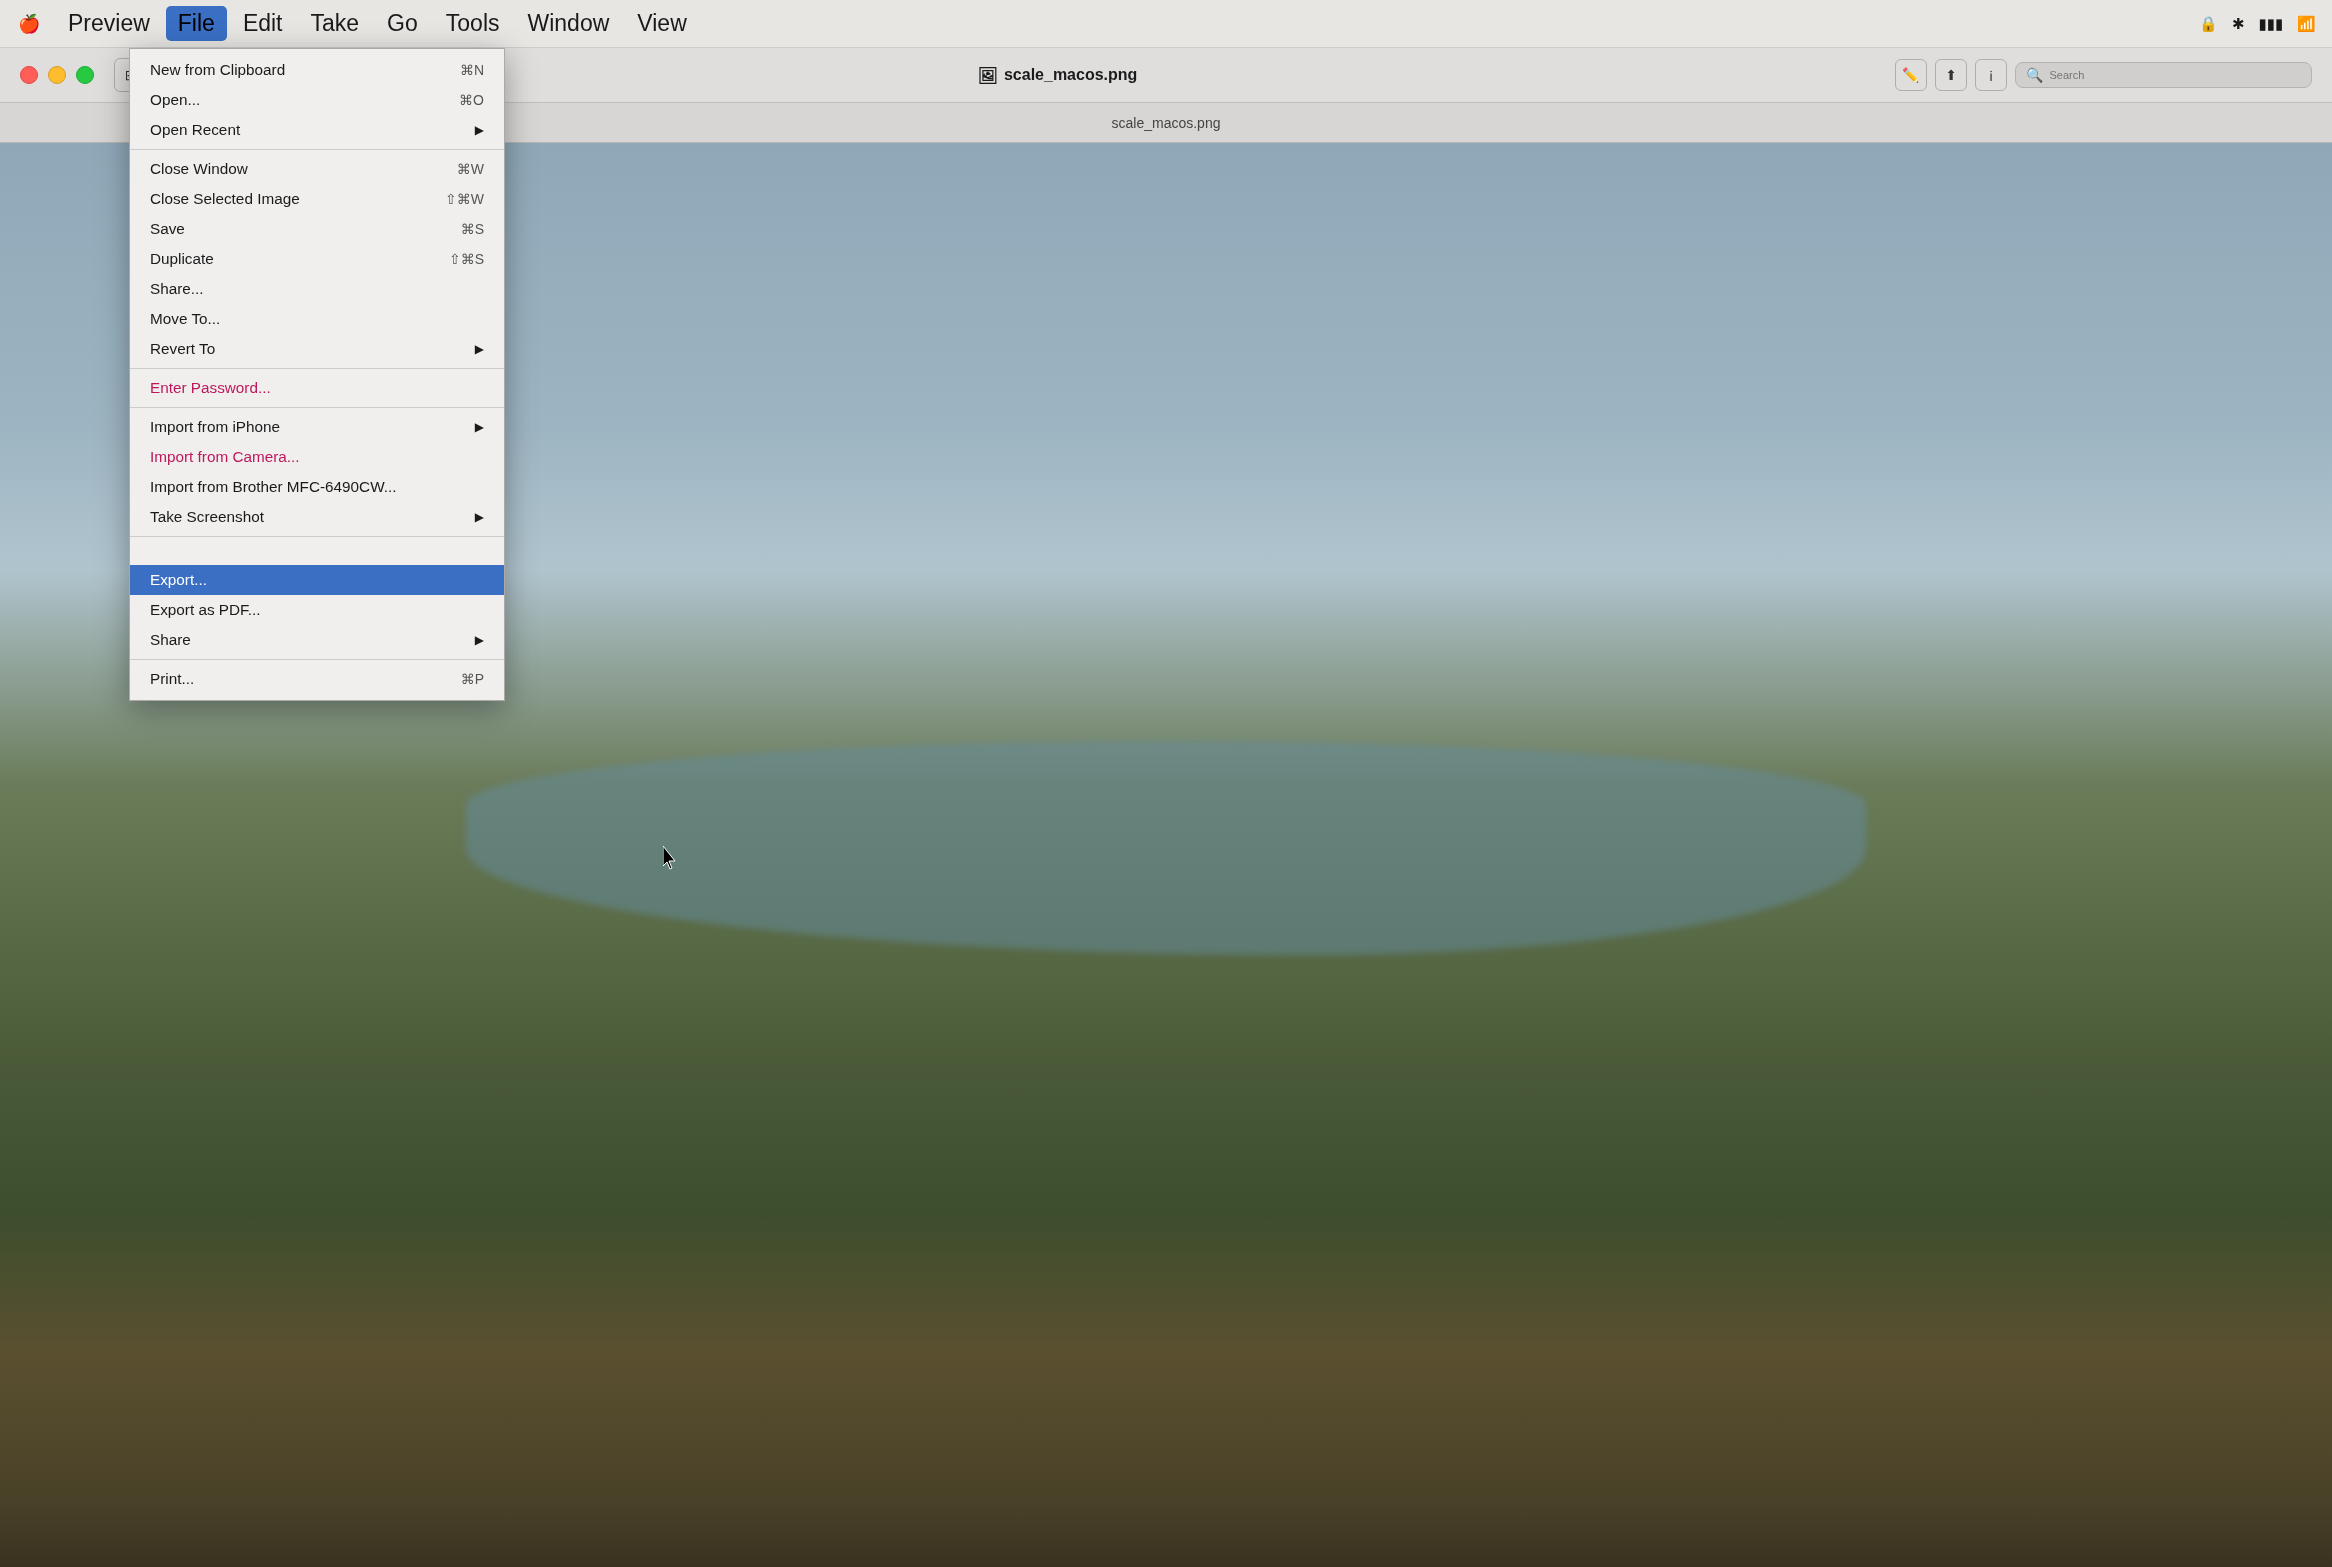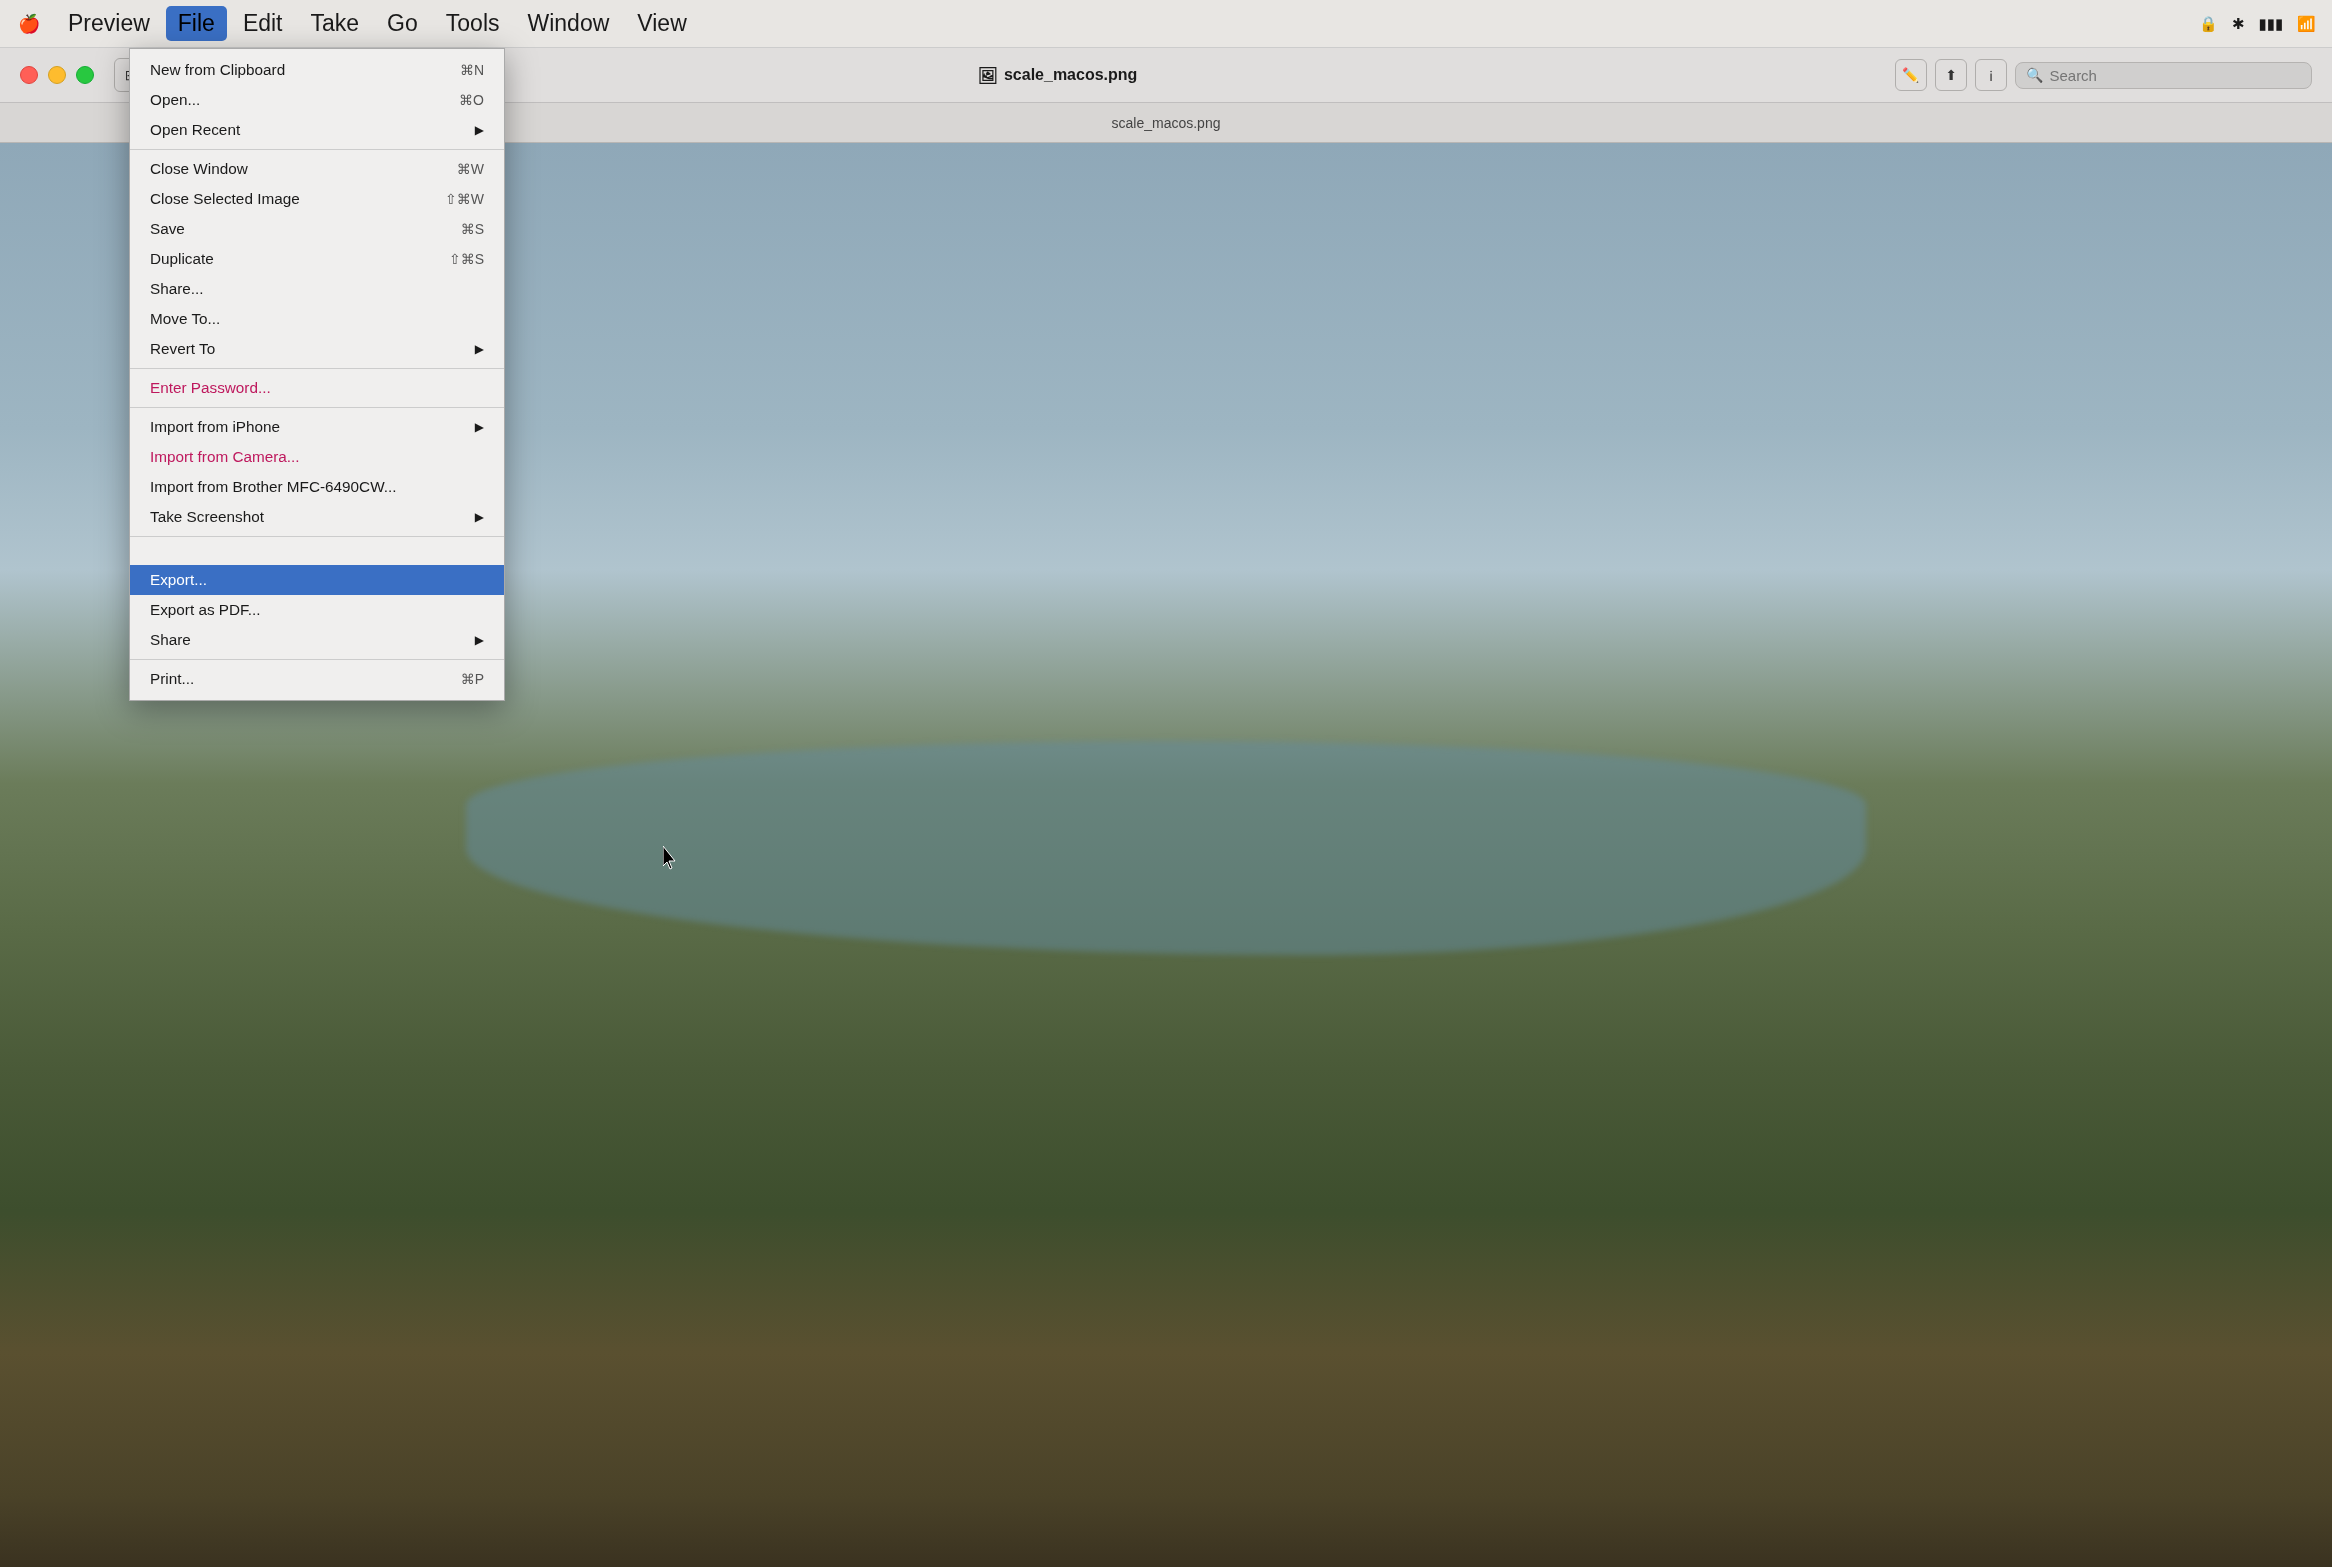--- a/index.html
+++ b/index.html
@@ -156,21 +156,21 @@
       border-radius: 8px;
       padding: 4px 10px;
       width: 297px;
       gap: 6px;
     }
 
     .search-bar input {
       background: transparent;
       border: none;
       outline: none;
-      font-size: 15px;
+      font-size: 11px;
       color: #0c4a6e;
       width: 100%;
     }
 
     
     .subtitle-bar {
       position: absolute;
       top: 55px; left: 0; right: 0;
       height: 40px;
       background: #d8d6d4;

